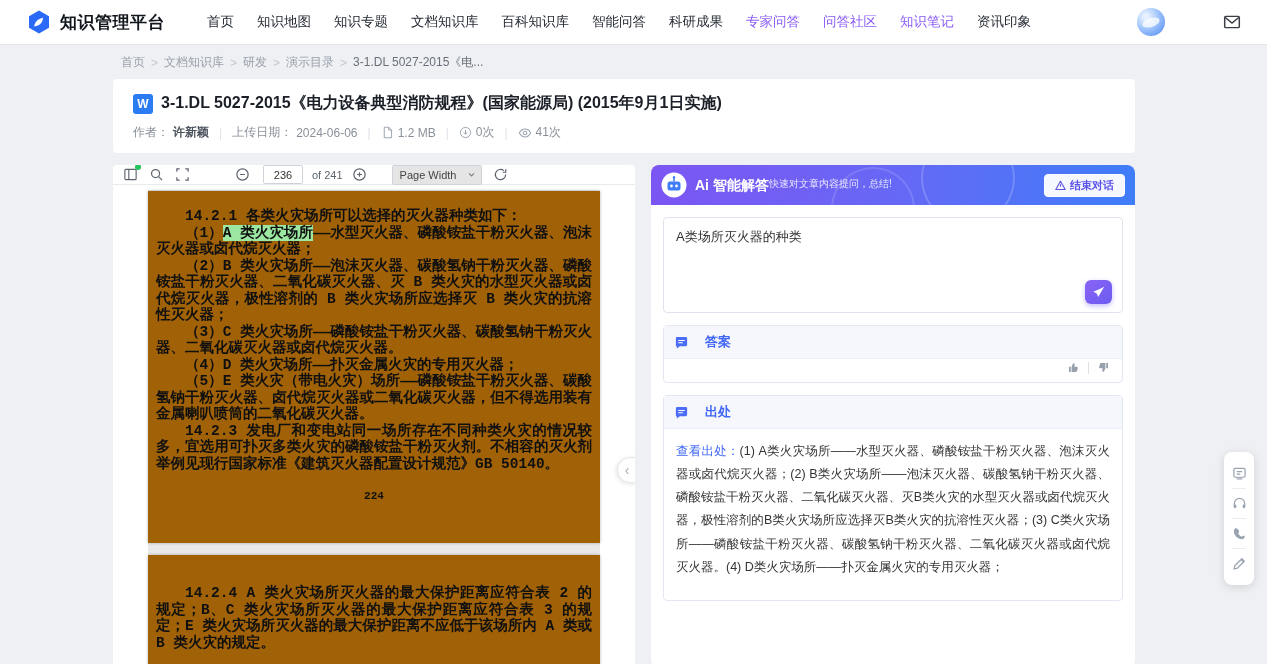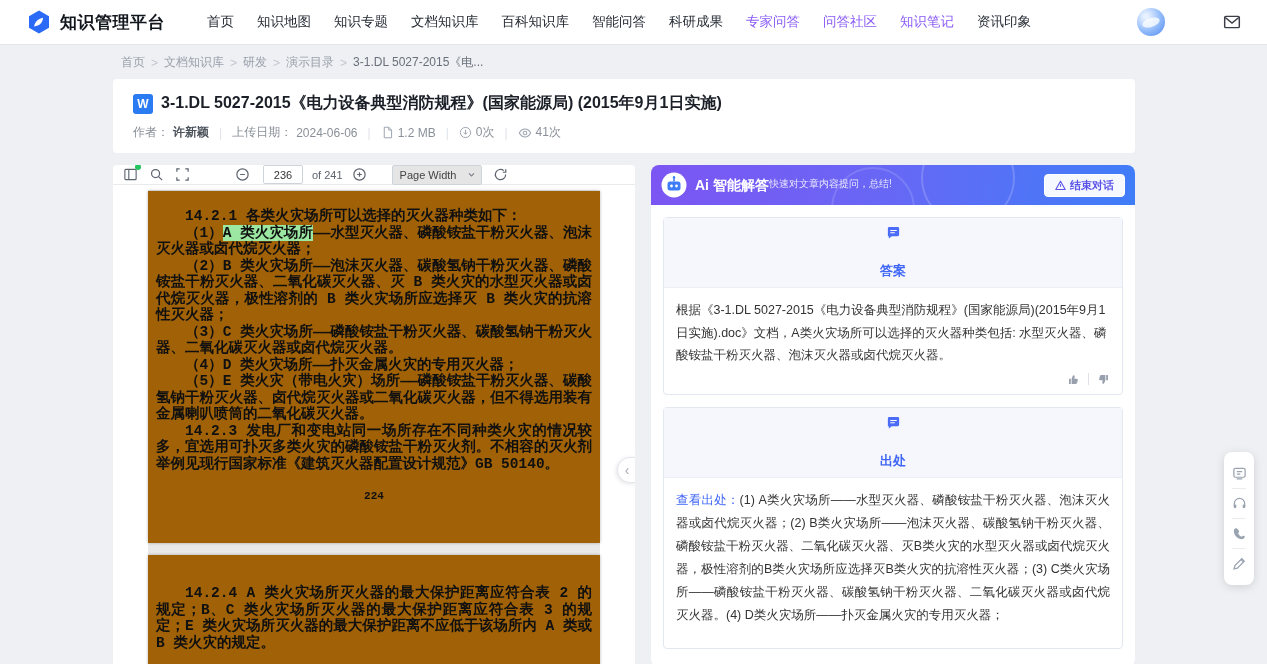--- a/index.html
+++ b/index.html
@@ -83,21 +83,21 @@
   .ai-title-wrap{display:flex; line-height:1.2;}
   .ai-title{color:#fff; font-size:14px; font-weight:bold;}
   .ai-subtitle{color:rgba(255,255,255,.85); font-size:10px; margin-top:1px;}
   .end-chat{margin-left:auto; display:flex; align-items:center; gap:4px; background:rgba(255,255,255,.95); color:#5a52e8; border:1px solid #fff; border-radius:4px; font-size:11px; font-weight:bold; padding:3px 10px; cursor:pointer; z-index:1; font-family:inherit;}
   .ai-body{flex:1; padding:12px; display:flex; flex-direction:column; gap:12px; overflow:hidden;}
 
   .question-card{border:1px solid #dfe3ec; border-radius:4px; min-height:96px; padding:10px 12px; position:relative; font-size:13px; color:#333;}
   .send-btn{position:absolute; right:10px; bottom:8px; width:27px; height:24px; border:none; border-radius:6px; background:linear-gradient(135deg, var(--send1), var(--send2)); display:flex; align-items:center; justify-content:center; cursor:pointer; box-shadow:0 2px 5px rgba(106,92,240,.4);}
 
   .ai-box{border:1px solid #e3e7f2; border-radius:4px; flex:0 0 auto;}
-  .ai-box-header{display:flex; align-items:center; gap:22px; padding:7px 10px; background:#f5f7fc; border-bottom:1px solid #eceff7;flex-direction:column;}
+  .ai-box-header{display:flex; align-items:center; gap:16px; padding:7px 10px; background:#f5f7fc; border-bottom:1px solid #eceff7;}
   .ai-box-label{color:var(--link); font-size:13px; font-weight:bold;}
   .ai-box-body{padding:11px 12px 4px; font-size:12.5px; line-height:1.8; color:#333;}
   .ai-box-footer{display:flex; justify-content:flex-end; align-items:center; gap:8px; padding:2px 12px 8px; color:#98a0ad;}
   .thumb-btn{cursor:pointer; color:#98a0ad; display:flex;}
   .thumb-divider{width:1px; height:12px; background:#dfe2e8;}
   .source-body{padding:11px 12px; font-size:12.5px; line-height:1.85; color:#333;}
   .source-para{margin-bottom:10px; text-align:justify;}
   .view-source{color:var(--link); cursor:pointer;}
 
   
@@ -296,30 +296,38 @@
         <button class="end-chat">
           <svg viewBox="0 0 14 14" width="11" height="11">
             <path d="M7 1.5L13 12H1z" fill="none" stroke="currentColor" stroke-width="1.4" stroke-linejoin="round"></path>
             <path d="M7 5.5v3M7 10.1v.2" stroke="currentColor" stroke-width="1.4"></path>
           </svg>
           <span>结束对话</span>
         </button>
       </div>
 
       <div class="ai-body">
+        <div class="question-card">
+          <span>A类场所灭火器的种类</span>
+          <button class="send-btn">
+            <svg viewBox="0 0 16 16" width="13" height="13">
+              <path d="M14.5 1.5L1.5 7.2l4.3 1.7 1.8 4.6z" fill="#fff"></path>
+              <path d="M14.5 1.5L5.8 8.9" stroke="#fff" stroke-width="1"></path>
+            </svg>
+          </button>
+        </div>
 
         <div class="ai-box">
           <div class="ai-box-header">
             <svg viewBox="0 0 16 16" width="15" height="15">
               <path d="M2 3.5A1.5 1.5 0 0 1 3.5 2h9A1.5 1.5 0 0 1 14 3.5v7a1.5 1.5 0 0 1-1.5 1.5H6.2L3 14.5V12H2z" fill="#4a6cf6"></path>
               <path d="M5 5.8h6M5 8.3h4" stroke="#fff" stroke-width="1.2" stroke-linecap="round"></path>
             </svg>
             <span class="ai-box-label">答案</span>
           </div>
-          <div class="ai-box-body">根据《3-1.DL 5027-2015《电力设备典型消防规程》(国家能源局)(2015年9月1日实施).doc》文档，A类火灾场所可以选择的灭火器种类包括: 水型灭火器、磷酸铵盐干粉灭火器、泡沫灭火器或卤代烷灭火器。</div>
           <div class="ai-box-footer">
             <span class="thumb-btn">
               <svg viewBox="0 0 16 16" width="13" height="13" fill="currentColor">
                 <path d="M2.5 7h2.2v6.5H2.5zM5.7 13.5h4.9c.9 0 1.6-.6 1.8-1.4l.9-3.2A1.5 1.5 0 0 0 11.9 7H9l.5-2.7c.2-.8-.4-1.5-1.2-1.6-.5 0-.9.2-1.1.7L5.7 7z"></path>
               </svg>
             </span>
             <span class="thumb-divider"></span>
             <span class="thumb-btn">
               <svg viewBox="0 0 16 16" width="13" height="13" fill="currentColor" style="transform:rotate(180deg)">
                 <path d="M2.5 7h2.2v6.5H2.5zM5.7 13.5h4.9c.9 0 1.6-.6 1.8-1.4l.9-3.2A1.5 1.5 0 0 0 11.9 7H9l.5-2.7c.2-.8-.4-1.5-1.2-1.6-.5 0-.9.2-1.1.7L5.7 7z"></path>

